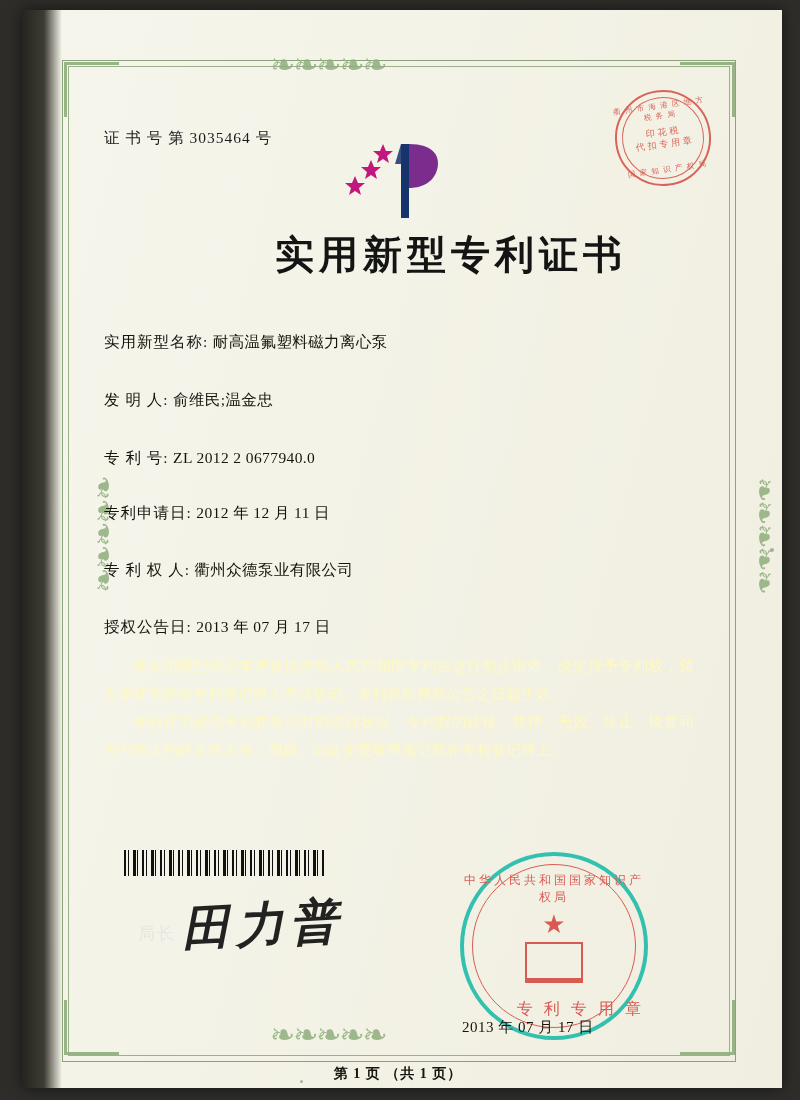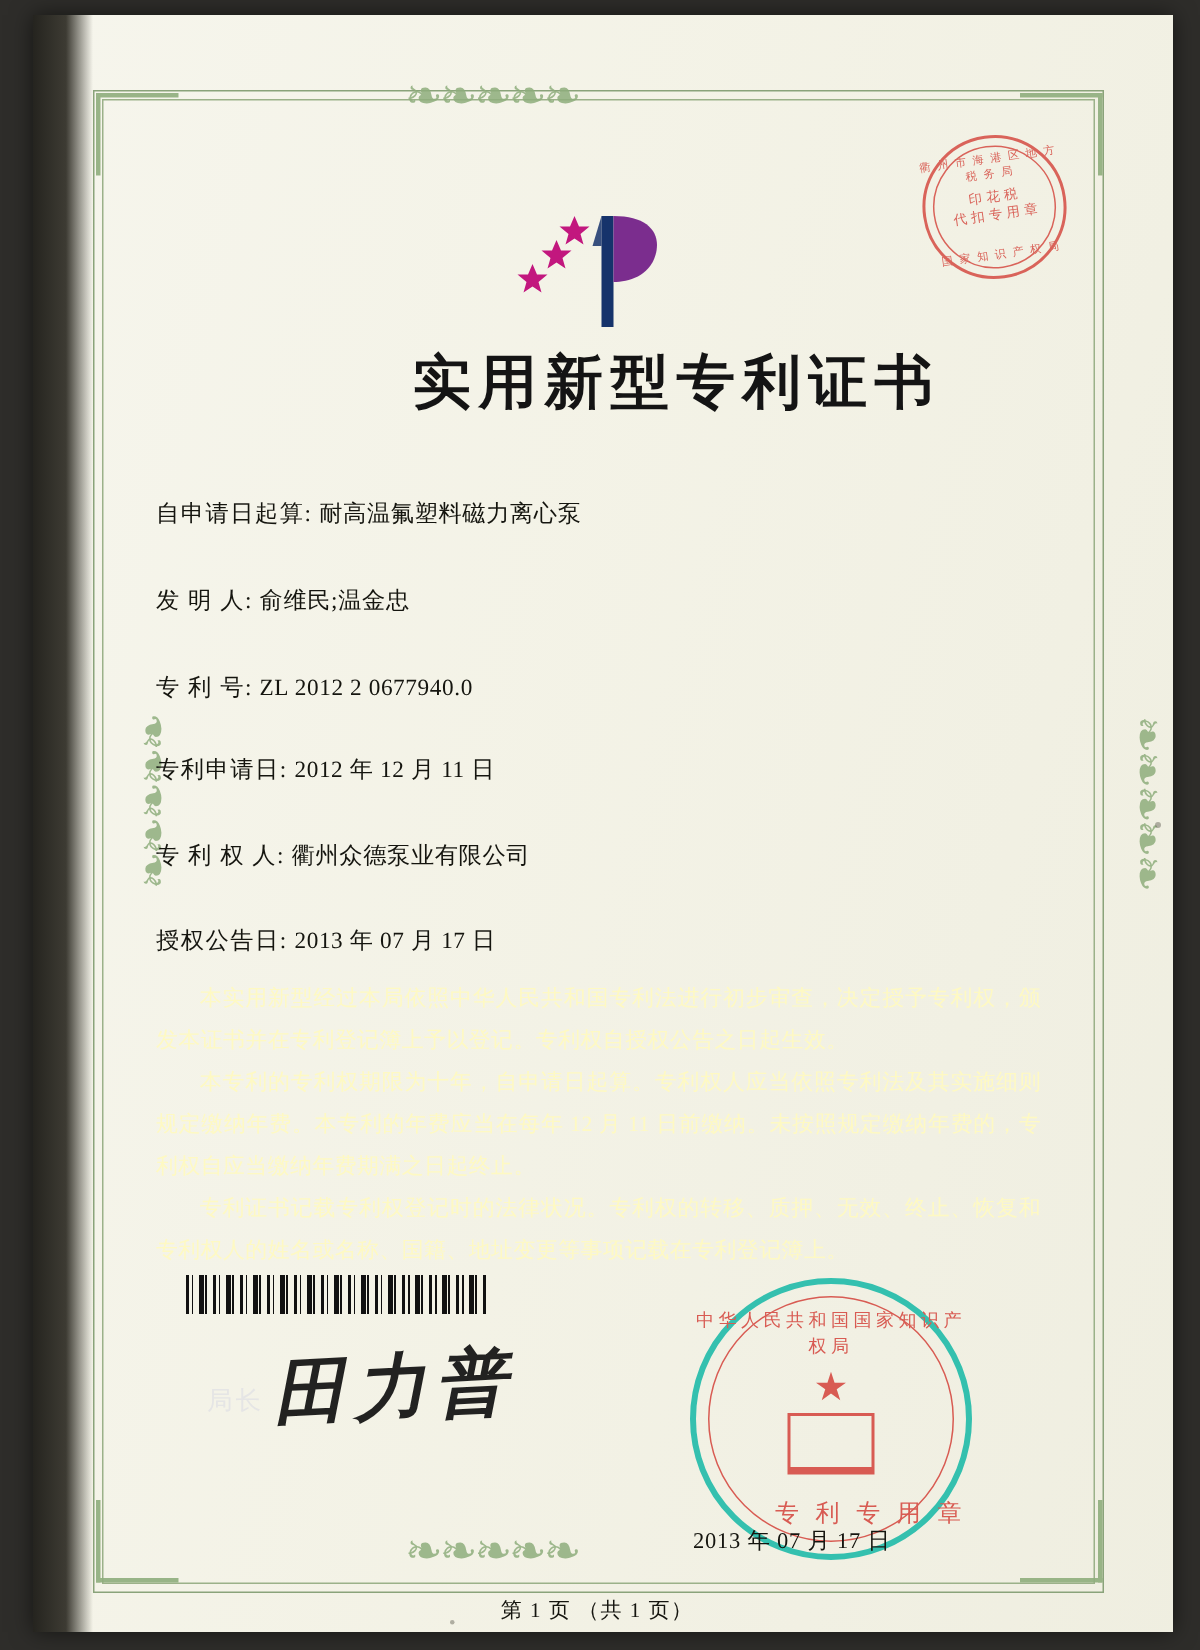--- a/index.html
+++ b/index.html
@@ -279,20 +279,21 @@
   }
 
   #page-footer {
     position: absolute;
     left: 0; top: 1005px;
     width: 672px;
     text-align: center;
     font-size: 14px;
     color: #15150f;
     letter-spacing: 1px;
+    font-weight: bold;
   }
 
   
   .speck { position: absolute; background: #6b6a5e; border-radius: 50%; opacity:.5;}
 </style>
 </head>
 <body>
 
 <div id="scan">
 
@@ -307,20 +308,21 @@
   <div class="flourish" id="fl-left">❧❧❧❧❧</div>
   <div class="flourish" id="fl-right">❧❧❧❧❧</div>
 
   <div class="corner" id="c-tl"></div>
   <div class="corner" id="c-tr"></div>
   <div class="corner" id="c-bl"></div>
   <div class="corner" id="c-br"></div>
 
   <div id="content">
 
+    <div id="cert-number">证 书 号 第 3035464 号</div>
 
     <div id="logo">
       <svg width="130" height="90" viewBox="0 0 130 90" xmlns="http://www.w3.org/2000/svg">
         <g fill="#c2177e">
           <polygon points="18,46 21,53 28,53 22,58 24,65 18,61 12,65 14,58 8,53 15,53"></polygon>
           <polygon points="34,30 37,37 44,37 38,42 40,49 34,45 28,49 30,42 24,37 31,37"></polygon>
           <polygon points="46,14 49,21 56,21 50,26 52,33 46,29 40,33 42,26 36,21 43,21"></polygon>
         </g>
         <path d="M64 88 L64 14 L72 14 L72 88 Z" fill="#16336b"></path>
         <path d="M72 14 C 96 14, 104 26, 100 40 C 96 54, 82 58, 72 58 Z" fill="#7b2d8e"></path>
@@ -334,21 +336,21 @@
       <div class="mid">
         <div>印 花 税</div>
         <div>代 扣 专 用 章</div>
       </div>
       <div class="arc2">国 家 知 识 产 权 局</div>
     </div>
 
     <div id="doc-title">实用新型专利证书</div>
 
     <div class="field" id="f1">
-      <span class="lbl">自申请日起算:</span>
+      <span class="lbl">实用新型名称:</span>
       <span class="val">耐高温氟塑料磁力离心泵</span>
     </div>
     <div class="field" id="f2">
       <span class="lbl">发 明 人:</span>
       <span class="val">俞维民;温金忠</span>
     </div>
     <div class="field" id="f3">
       <span class="lbl">专 利 号:</span>
       <span class="val">ZL 2012 2 0677940.0</span>
     </div>
@@ -360,21 +362,20 @@
       <span class="lbl">专 利 权 人:</span>
       <span class="val">衢州众德泵业有限公司</span>
     </div>
     <div class="field" id="f6">
       <span class="lbl">授权公告日:</span>
       <span class="val">2013 年 07 月 17 日</span>
     </div>
 
     <div id="body-text">
       <p>本实用新型经过本局依照中华人民共和国专利法进行初步审查，决定授予专利权，颁发本证书并在专利登记簿上予以登记。专利权自授权公告之日起生效。</p>
-      <p>本专利的专利权期限为十年，自申请日起算。专利权人应当依照专利法及其实施细则规定缴纳年费。本专利的年费应当在每年 12 月 11 日前缴纳。未按照规定缴纳年费的，专利权自应当缴纳年费期满之日起终止。</p>
       <p>专利证书记载专利权登记时的法律状况。专利权的转移、质押、无效、终止、恢复和专利权人的姓名或名称、国籍、地址变更等事项记载在专利登记簿上。</p>
     </div>
 
     <div id="barcode"></div>
 
     <div id="sig-label">局长</div>
     <div id="signature">田力普</div>
 
     <div id="big-seal">
       <div class="inner-ring"></div>

